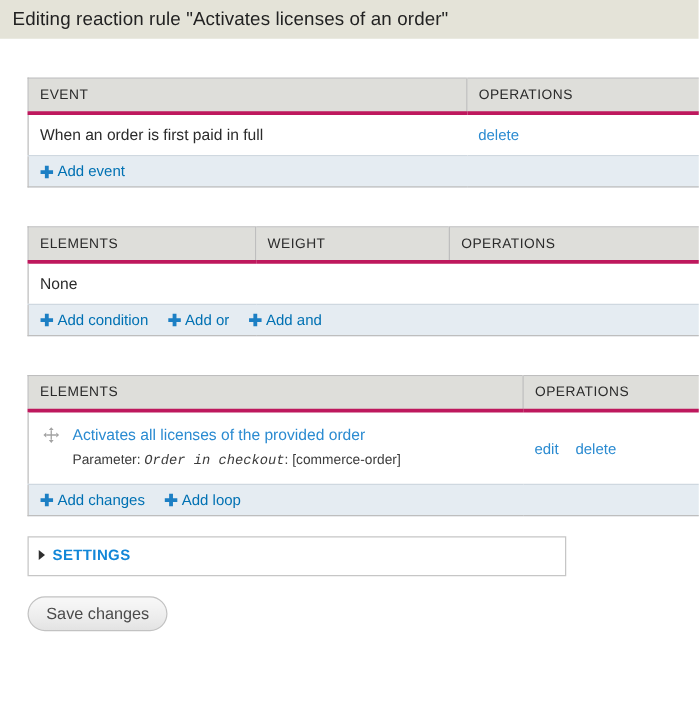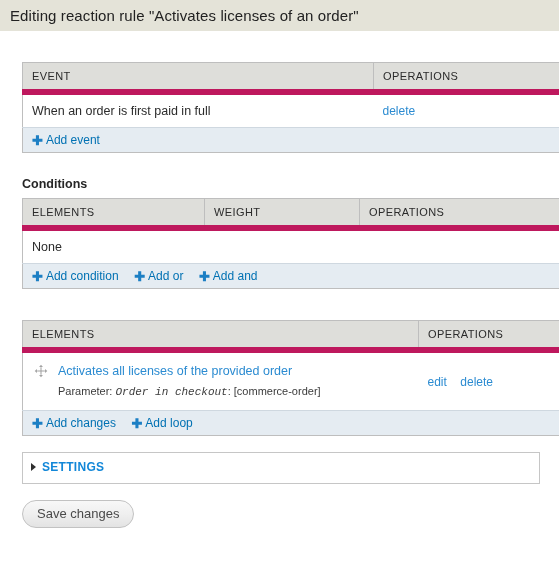--- a/index.html
+++ b/index.html
@@ -67,21 +67,21 @@
   table.rules-table {
     width: 519px;
     border-collapse: collapse;
     border: 1px solid #bebebe;
     margin-top: 7px;
     table-layout: fixed;
   }
   table.rules-table th {
     background: #dededa;
     border-right: 1px solid #bebebe;
-    border-bottom: 6px solid #be185d;
+    border-bottom: 3px solid #be185d;
     text-align: left;
     font-size: 11px;
     font-weight: normal;
     color: #2b2b2b;
     letter-spacing: 0.4px;
     padding: 6px 0 6px 9px;
     height: 14px;
   }
   table.rules-table th:last-child { border-right: none; }
   table.rules-table td {
@@ -149,21 +149,21 @@
     font-size: 11px;
     color: #3b3b3b;
     margin-top: 4px;
   }
   .action-param .param-em { font-style: italic; font-family: Liberation Mono, monospace; }
 
   .spacer-lg { height: 24px; }
 
   
   .settings-fieldset {
-    width: 518px;
+    width: 431px;
     box-sizing: border-box;
     border: 1px solid #c6c6c6;
     background: #ffffff;
     padding: 7px 10px 9px 8px;
     margin-top: 16px;
   }
   .settings-legend {
     display: flex;
     align-items: center;
     cursor: pointer;
@@ -228,23 +228,20 @@
             <a class="add-link"><span class="plus-icon">✚</span><span>Add event</span></a>
           </td>
         </tr>
       </tbody>
     </table>
   </div>
 
   <div class="spacer-lg"></div>
 
   <div class="section">
-    <div class="section-head">
-      <div class="section-title">Conditions</div>
-    </div>
 
     <table class="rules-table">
       <thead>
         <tr>
           <th style="width:172px;">ELEMENTS</th>
           <th style="width:145px;">WEIGHT</th>
           <th style="width:202px;">OPERATIONS</th>
         </tr>
       </thead>
       <tbody>

